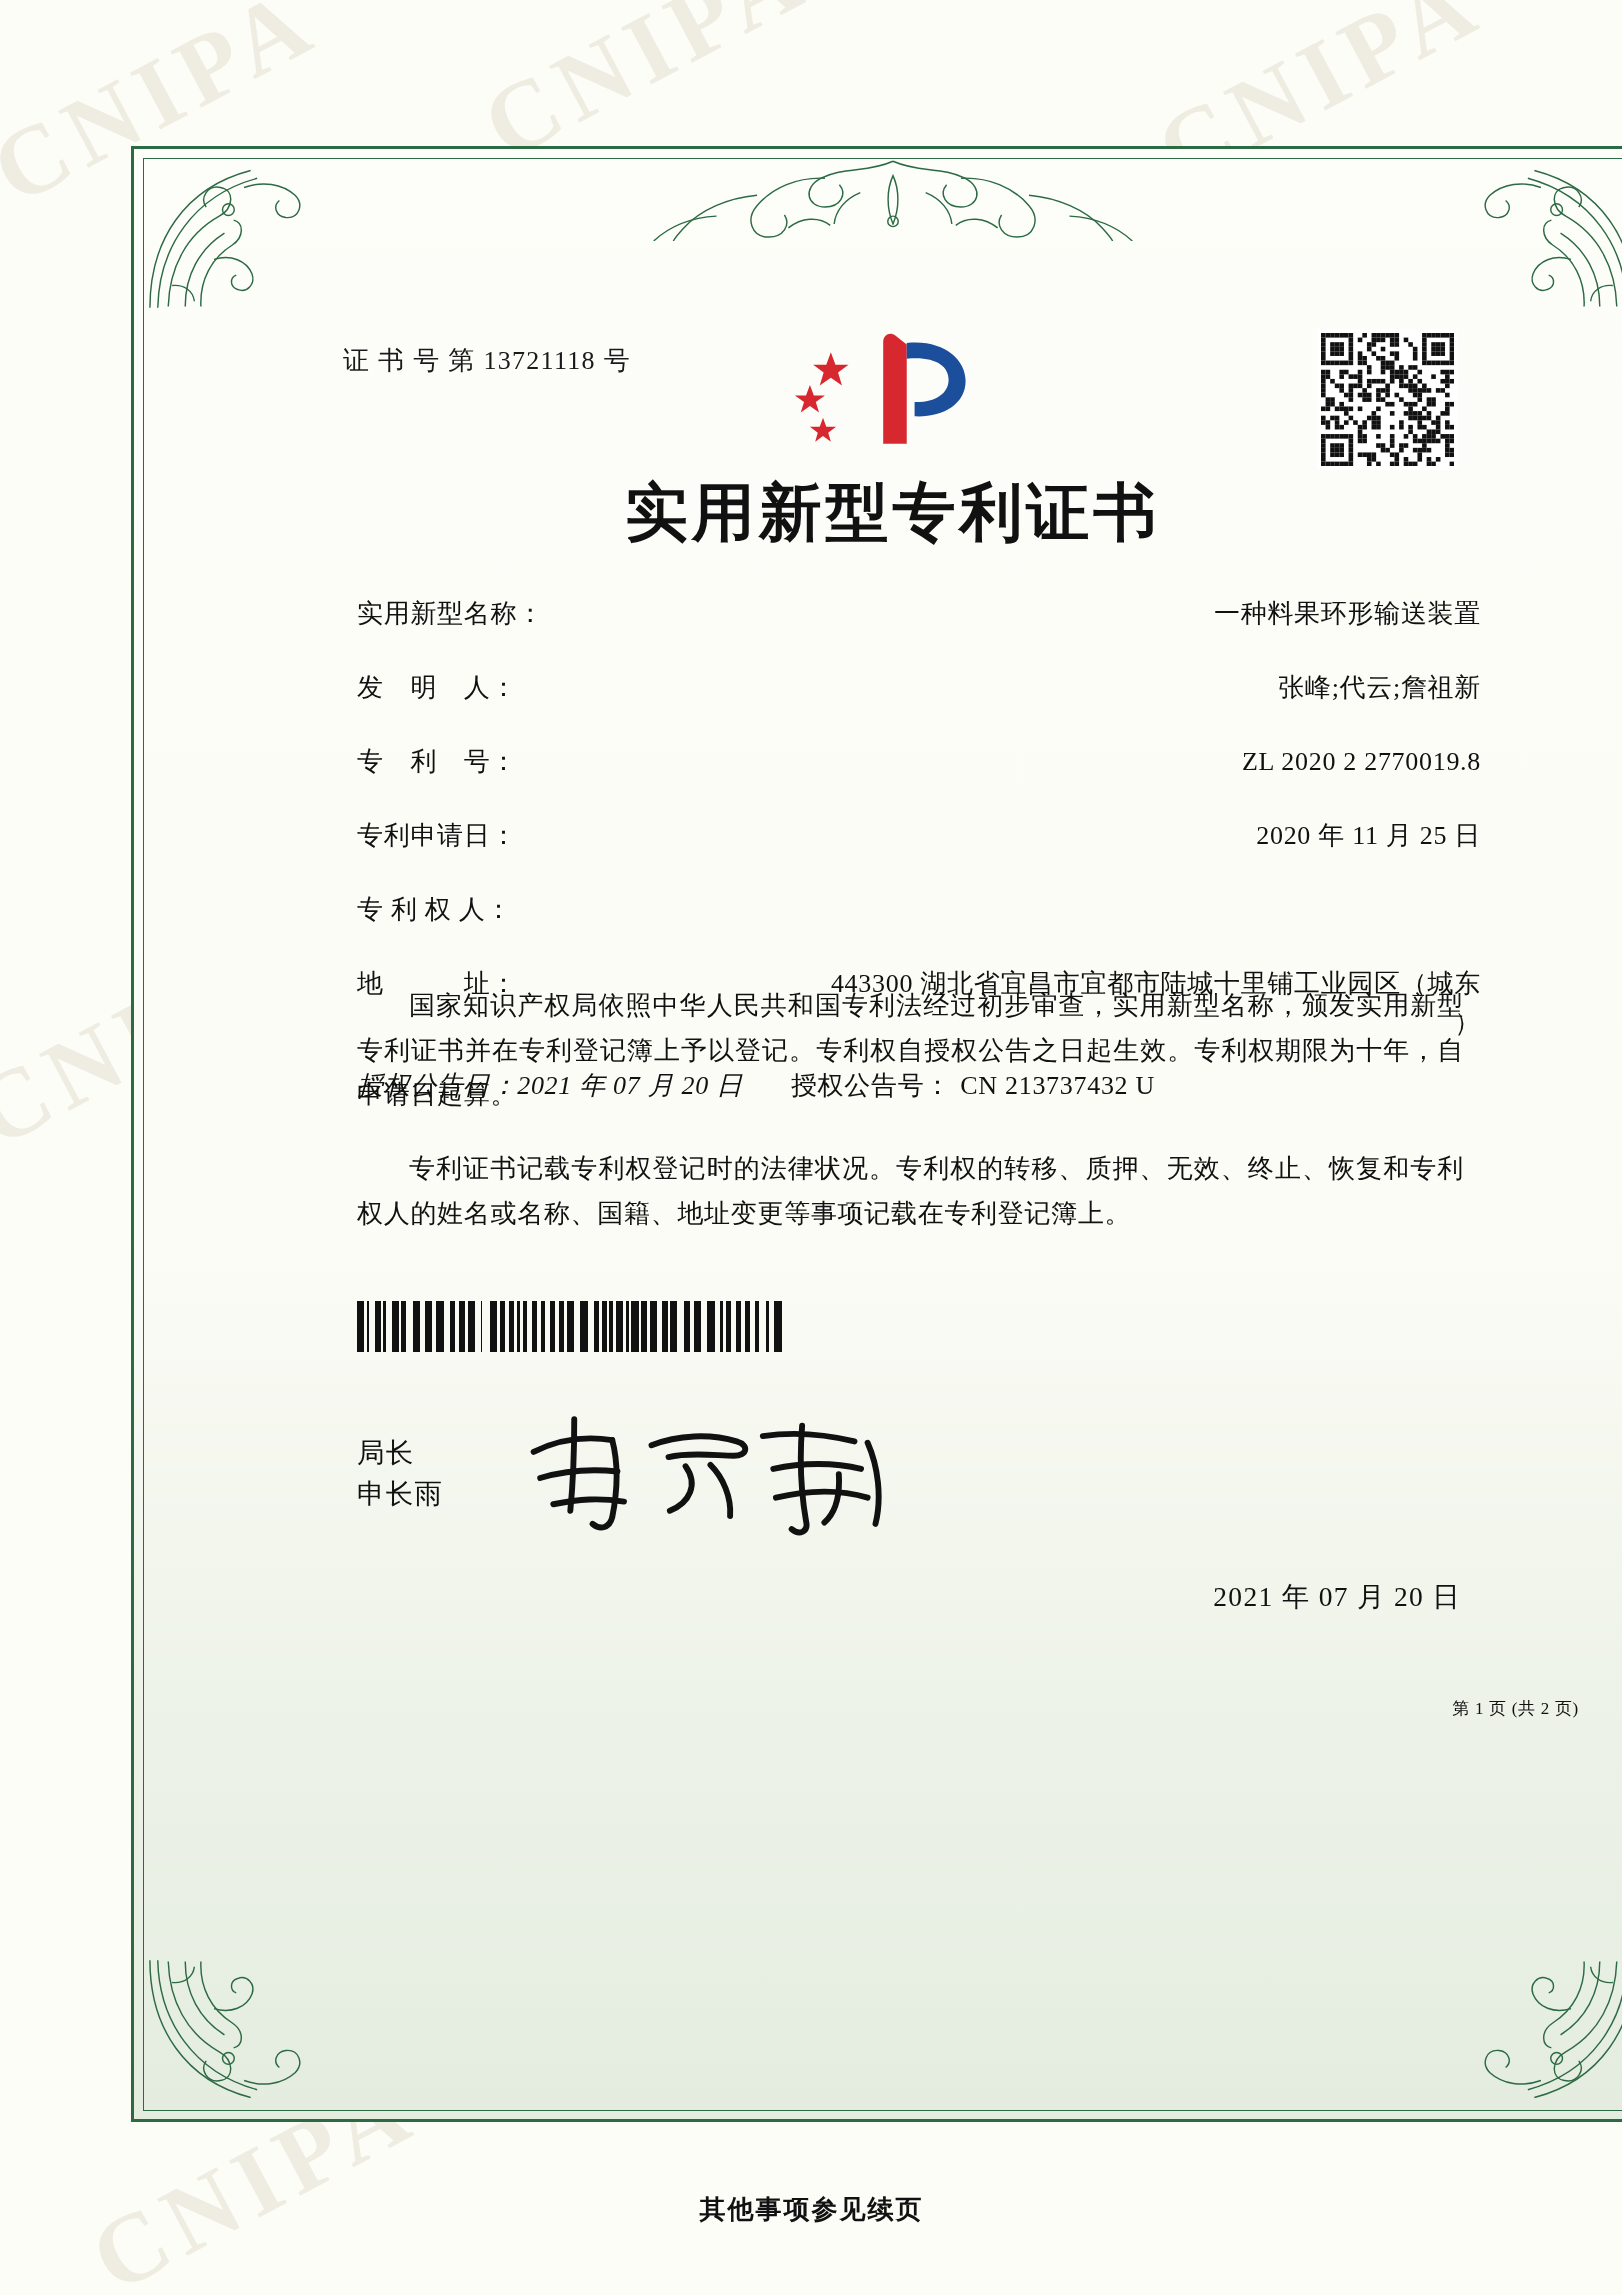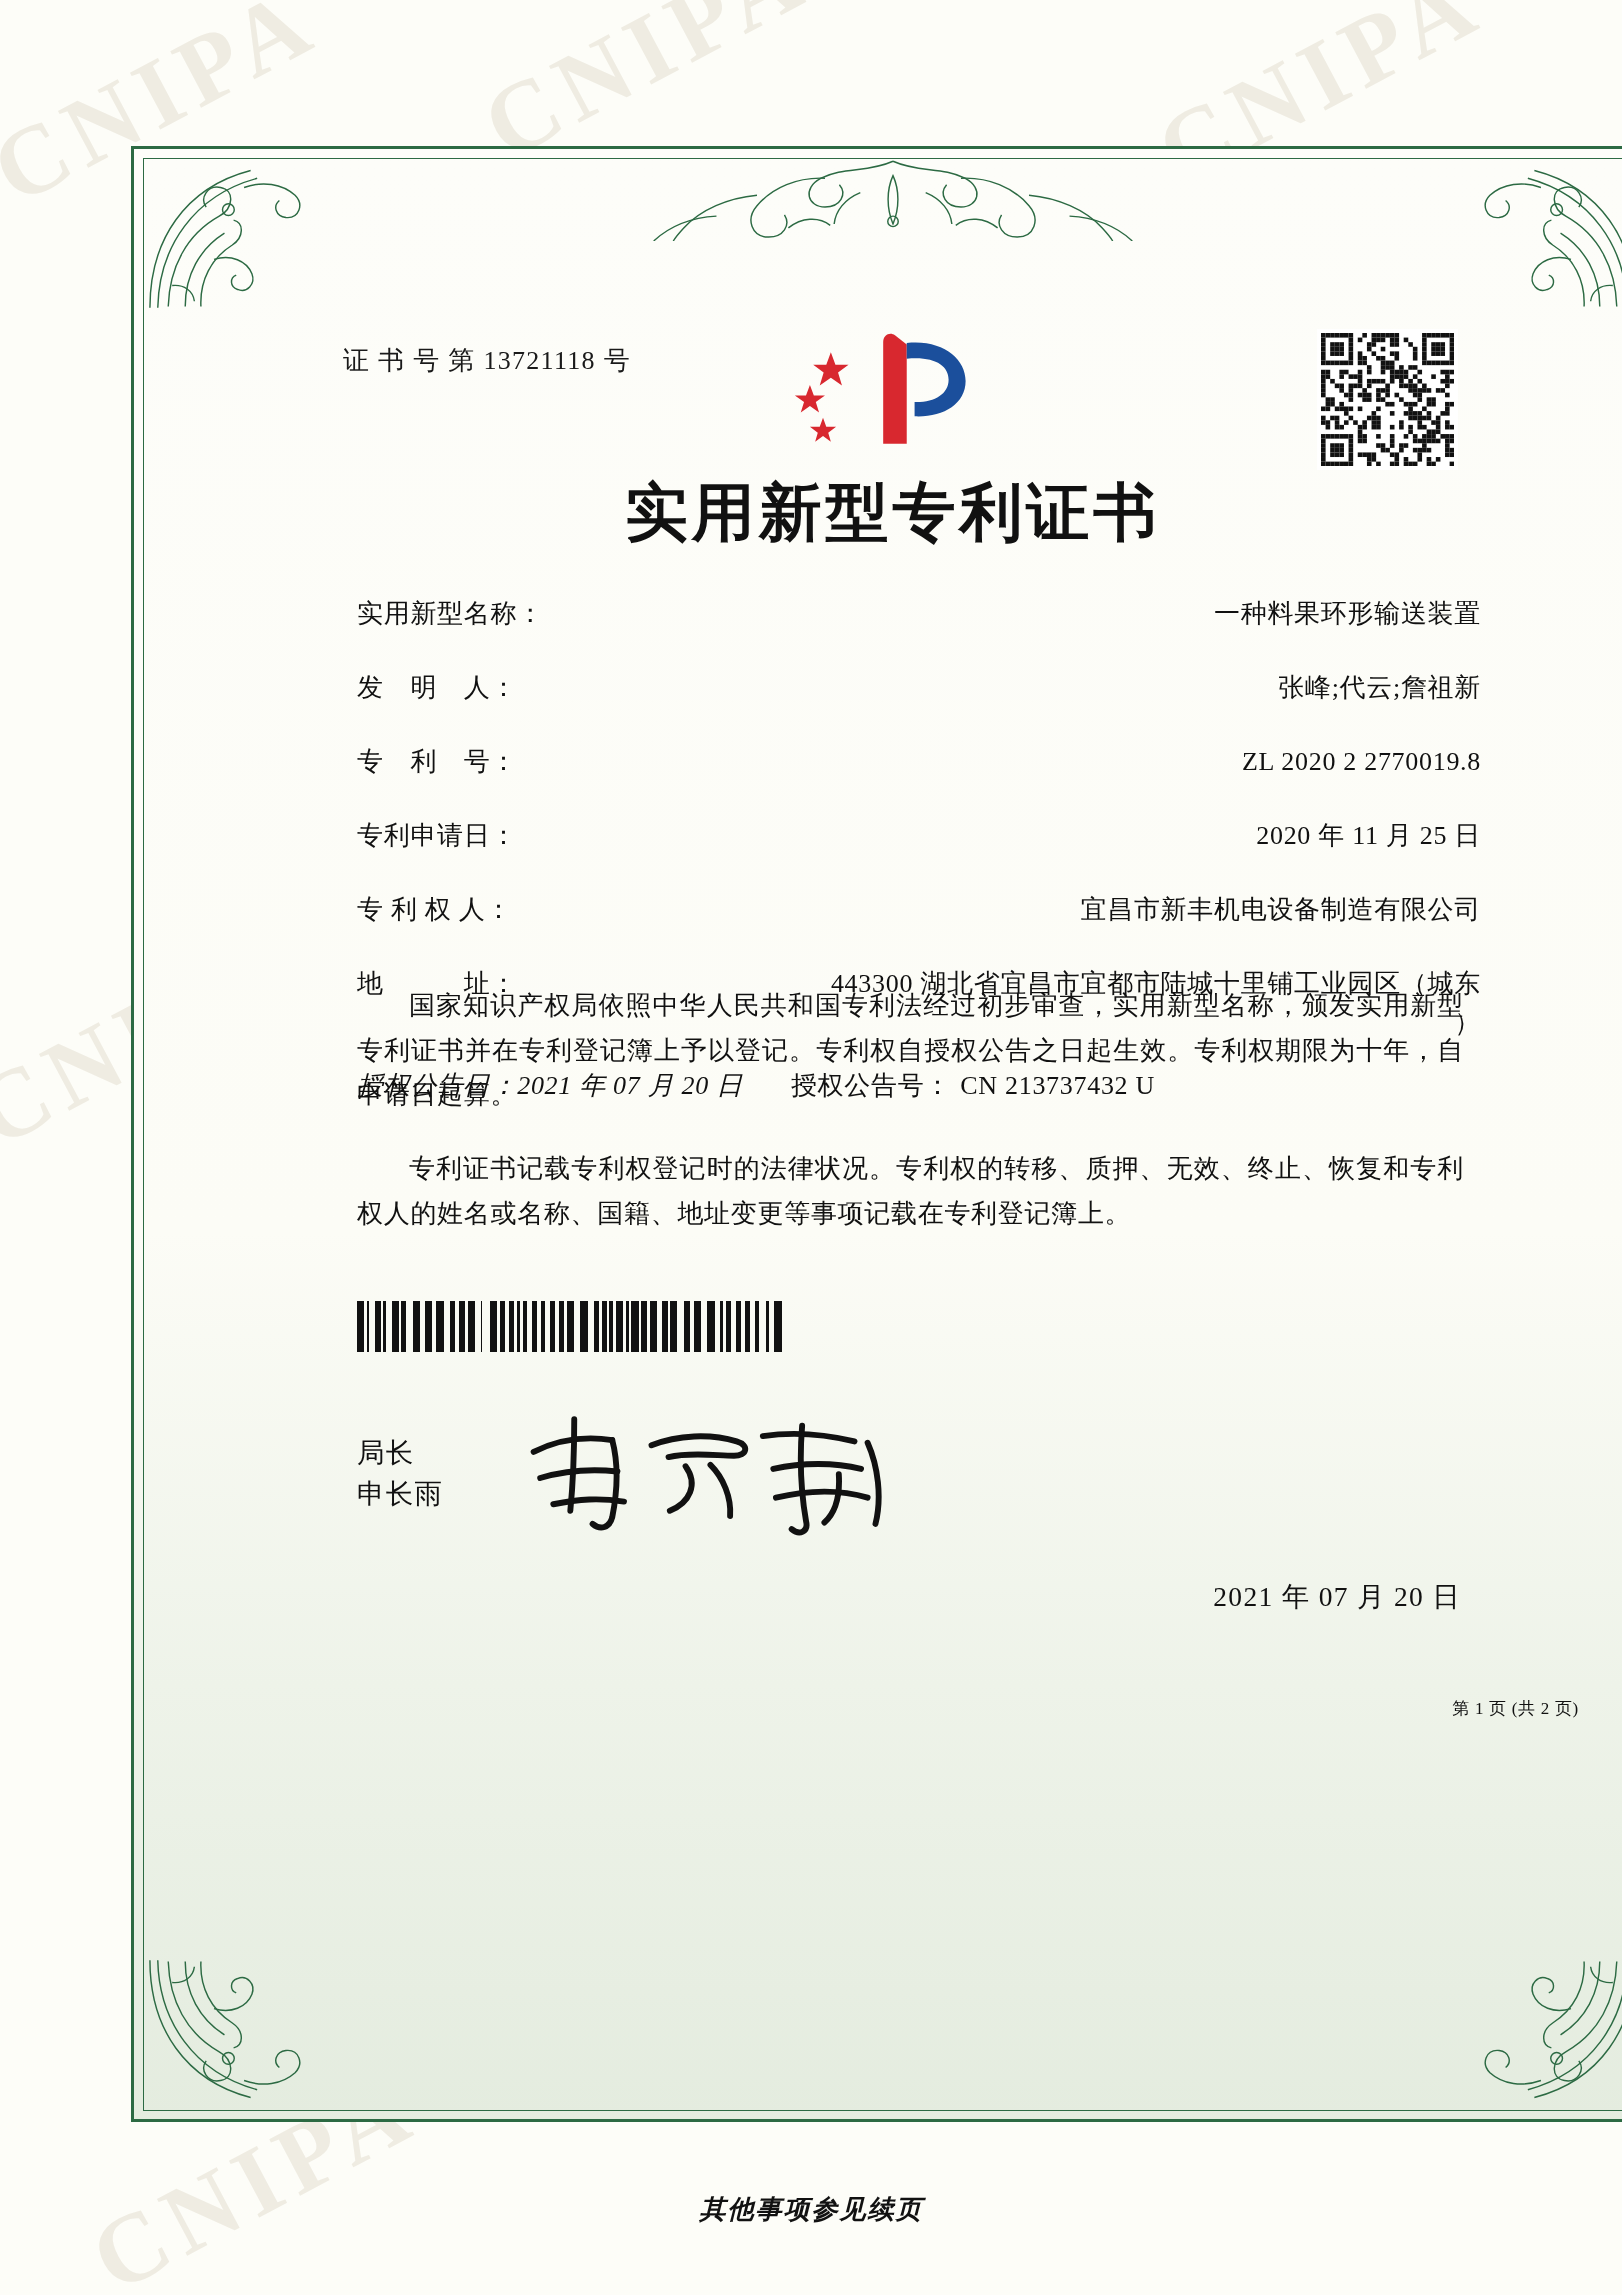--- a/index.html
+++ b/index.html
@@ -243,21 +243,20 @@
 
   .footer-note {
     position: absolute;
     left: 0; right: 0;
     top: 2192px;
     text-align: center;
     font-size: 26px;
     font-weight: bold;
     letter-spacing: 2px;
     color: #111;
-    font-style: italic;
   }
 </style>
 </head>
 <body>
 
 <div id="page">
 
   <div class="wm-layer">
     <div class="wm" style="left:-19.6px;  top:39px;   font-size:98px; transform:rotate(-28deg);">CNIPA</div>
     <div class="wm" style="left:471px;  top:-6.5px;  font-size:98px; transform:rotate(-28deg);">CNIPA</div>
@@ -764,21 +763,20 @@
         <div class="field-row">
           <span class="field-label">专　利　号：</span>
           <span class="field-value">ZL 2020 2 2770019.8</span>
         </div>
         <div class="field-row">
           <span class="field-label">专利申请日：</span>
           <span class="field-value">2020 年 11 月 25 日</span>
         </div>
         <div class="field-row">
           <span class="field-label">专 利 权 人：</span>
-          <span class="field-value">宜昌市新丰机电设备制造有限公司</span>
         </div>
         <div class="field-row" style="margin-bottom:24px;">
           <span class="field-label">地　　　址：</span>
           <span class="field-value" style="white-space:pre-wrap;">443300 湖北省宜昌市宜都市陆城十里铺工业园区（城东
 ）</span>
         </div>
         <div class="field-row two-col">
           <span class="col1">授权公告日：</span>
           <span class="col1">2021 年 07 月 20 日</span>
           <span class="col2">授权公告号：</span>

